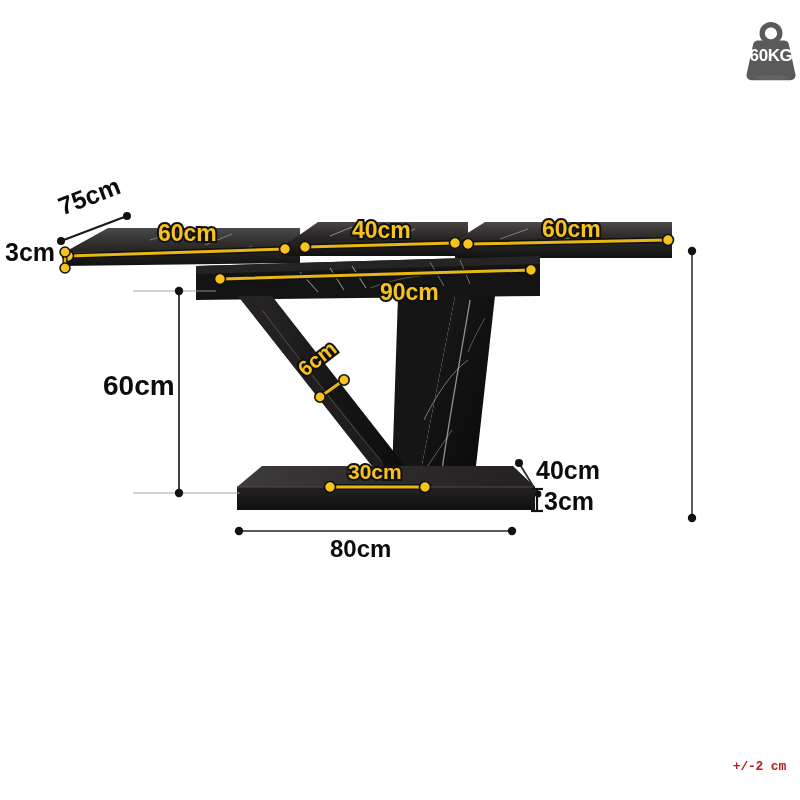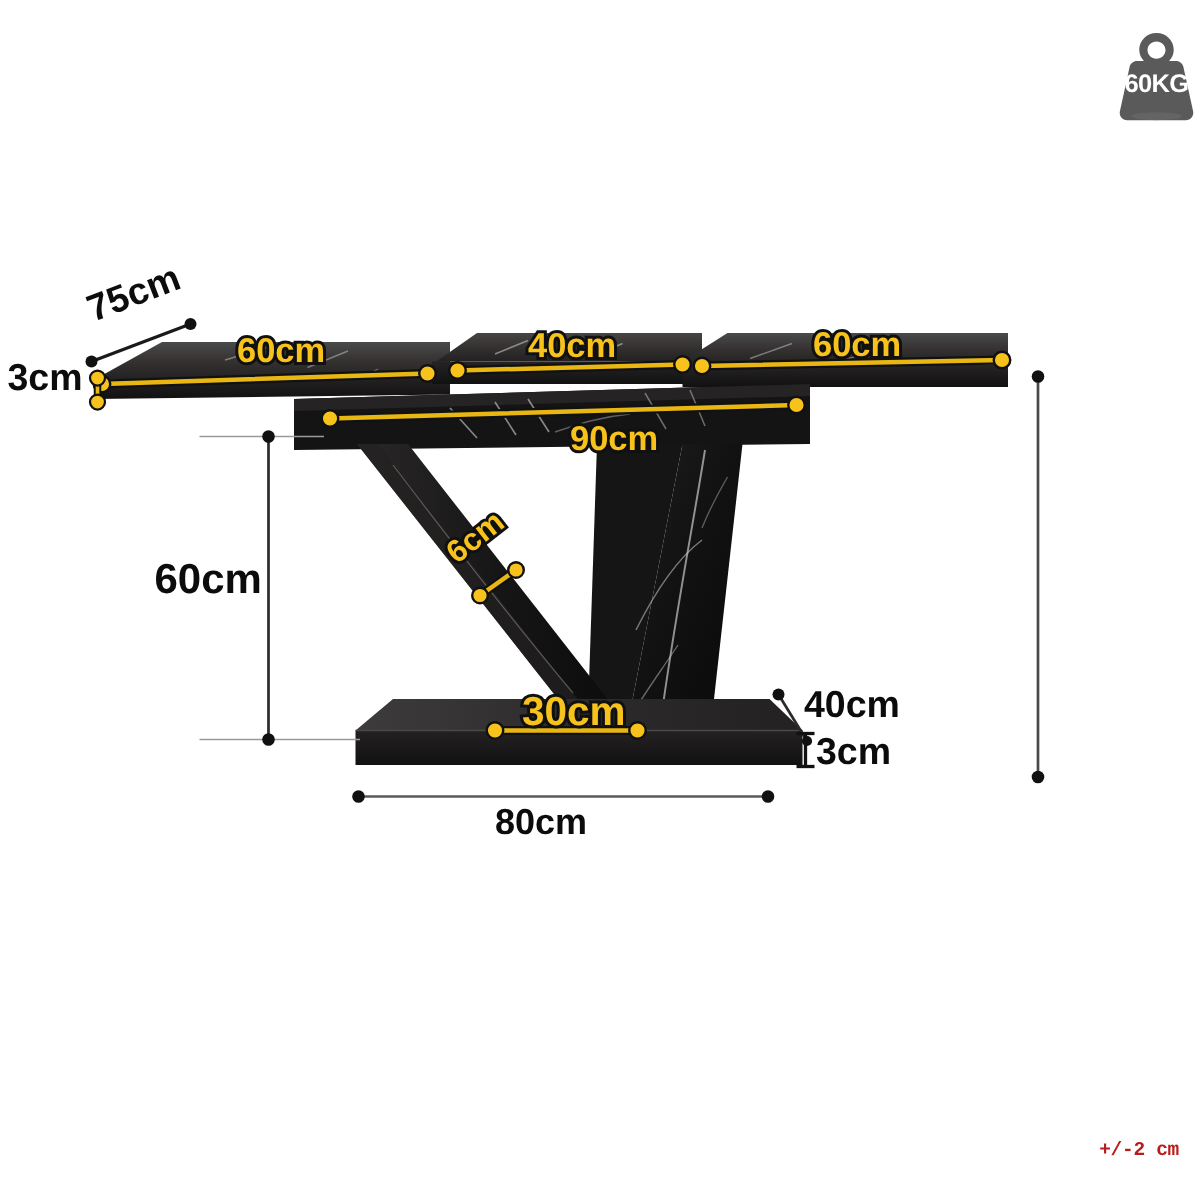--- a/index.html
+++ b/index.html
@@ -262,21 +262,21 @@
   <div class="dim-gold" style="left:158px; top:222px; font-size:23px;">60cm</div>
 
   <div class="dim-gold" style="left:352px; top:219px; font-size:23px;">40cm</div>
 
   <div class="dim-gold" style="left:542px; top:218px; font-size:23px;">60cm</div>
 
   <div class="dim-gold" style="left:336px; top:281px; font-size:23px;margin-left:44px;">90cm</div>
 
   <div class="dim-gold" style="left:294px; top:363px; font-size:21px; transform:rotate(-38deg); transform-origin:left top;">6cm</div>
 
-  <div class="dim-gold" style="left:348px; top:461px; font-size:27px;">30cm</div>
+  <div class="dim-gold" style="left:348px; top:461px; font-size:21px;">30cm</div>
 
   <div class="dim-black" style="left:55px; top:196px; font-size:25px; transform:rotate(-21deg); transform-origin:left top;">75cm</div>
 
   <div class="dim-black" style="left:5px; top:240px; font-size:25px;">3cm</div>
 
   <div class="dim-black" style="left:103px; top:372px; font-size:28px;">60cm</div>
 
 
   <div class="dim-black" style="left:536px; top:458px; font-size:25px;">40cm</div>
 

